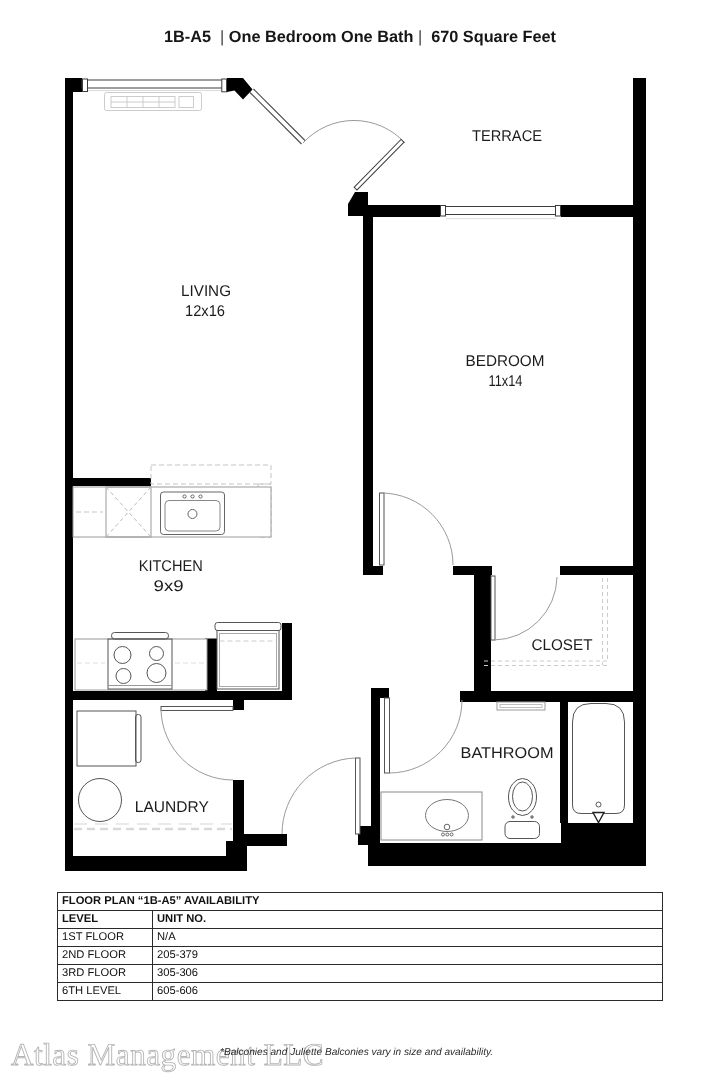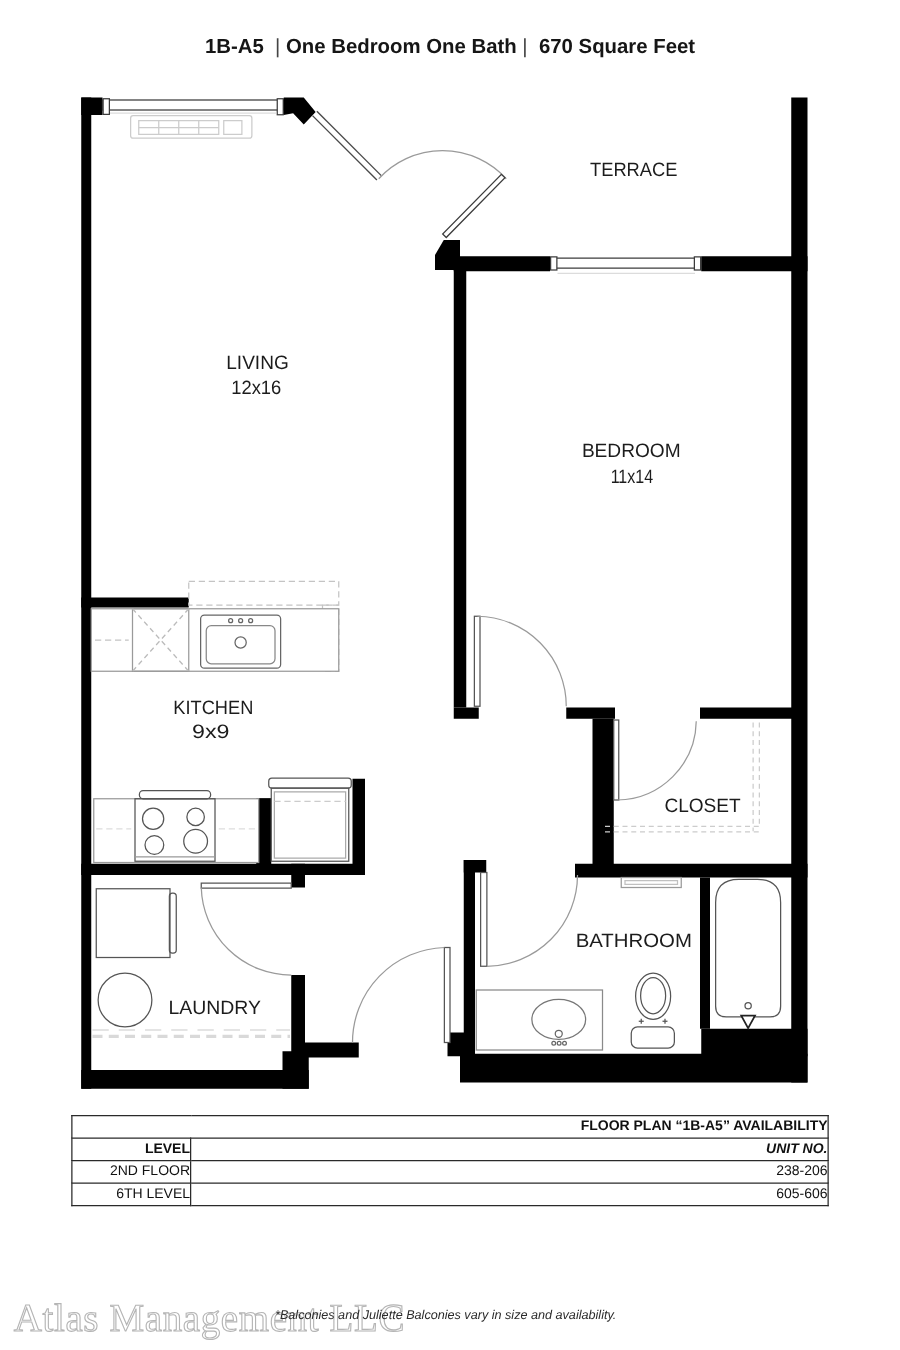--- a/index.html
+++ b/index.html
@@ -4,21 +4,21 @@
 <style>
   html,body{margin:0;padding:0;background:#fff;width:720px;height:1080px;overflow:hidden;}
   body{font-family:"Liberation Sans", sans-serif;position:relative;-webkit-font-smoothing:antialiased;text-rendering:geometricPrecision;}
   #title{position:absolute;left:0;top:28px;width:720px;text-align:center;
          font-size:16.3px;font-weight:bold;color:#161616;letter-spacing:0px;}
   #plan{position:absolute;left:0;top:0;}
   svg text{font-family:"Liberation Sans", sans-serif;fill:#1c1c1c;}
   .room{font-size:15.5px;}
   .dim{font-size:15.5px;}
   #tablewrap{position:absolute;left:57px;top:892px;width:604px;}
-  table{border-collapse:collapse;width:606px;font-size:11.2px;color:#111;text-align:right;}
+  table{border-collapse:collapse;width:606px;font-size:11.2px;color:#111;}
   td{border:1px solid #2a2a2a;height:17px;padding:0 0 0 4px;line-height:17px;white-space:nowrap;}
   .c1{width:90px;margin-top:18px;}
   #watermark{position:absolute;left:11px;top:1037px;font-family:"Liberation Serif",serif;
      font-size:31.5px;color:rgba(255,255,255,0);-webkit-text-stroke:0.9px #b5b5b5;letter-spacing:0.5px;white-space:nowrap;transform:scaleX(0.99);transform-origin:0 0;}
   #footnote{position:absolute;left:220px;top:1046.5px;font-size:10.1px;font-style:italic;color:#2b2b2b;}
 </style>
 </head>
 <body>
 
 <div id="title">1B-A5&nbsp; <span style="font-weight:normal;color:#444">|</span> One Bedroom One Bath <span style="font-weight:normal;color:#444">|</span>&nbsp; 670 Square Feet</div>
@@ -257,25 +257,33 @@
 </svg>
 
 <div id="tablewrap">
 <table>
  <tbody>
         <tr>
           <td colspan="2" style="font-weight:bold;">FLOOR PLAN “1B-A5” AVAILABILITY</td>
         </tr>
  <tr>
           <td class="c1" style="font-weight:bold;">LEVEL</td>
-          <td style="font-weight:bold;font-style:italic;">UNIT NO.</td>
+          <td style="font-weight:bold;">UNIT NO.</td>
+        </tr>
+ <tr>
+          <td class="c1">1ST FLOOR</td>
+          <td>N/A</td>
         </tr>
  <tr>
           <td class="c1">2ND FLOOR</td>
-          <td>238-206</td>
+          <td>205-379</td>
+        </tr>
+ <tr>
+          <td class="c1">3RD FLOOR</td>
+          <td>305-306</td>
         </tr>
  <tr>
           <td class="c1">6TH LEVEL</td>
           <td>605-606</td>
         </tr>
 </tbody>
     </table>
 </div>
 
 <div id="watermark">Atlas Management LLC</div>

